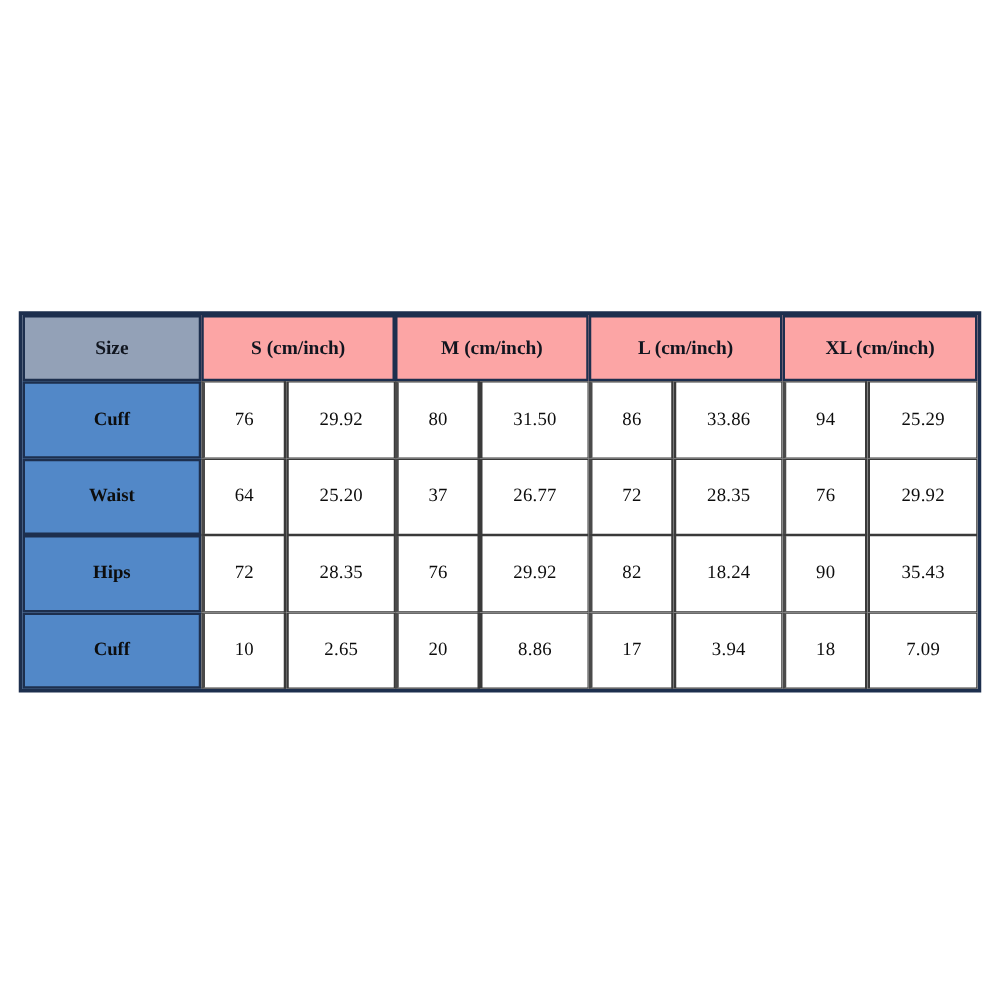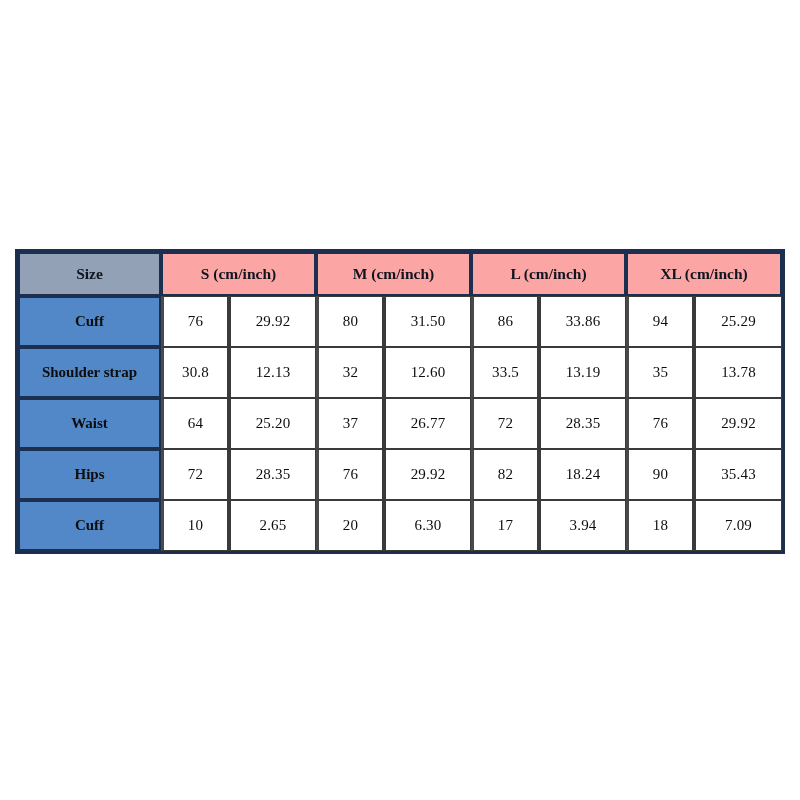--- a/index.html
+++ b/index.html
@@ -121,31 +121,20 @@
         <td class="val cm group-start">76</td>
         <td class="val inch">29.92</td>
         <td class="val cm group-start">80</td>
         <td class="val inch">31.50</td>
         <td class="val cm group-start">86</td>
         <td class="val inch">33.86</td>
         <td class="val cm group-start">94</td>
         <td class="val inch">25.29</td>
       </tr>
 
-      <tr class="chart-row">
-        <td class="row-label">Shoulder strap</td>
-        <td class="val cm group-start">30.8</td>
-        <td class="val inch">12.13</td>
-        <td class="val cm group-start">32</td>
-        <td class="val inch">12.60</td>
-        <td class="val cm group-start">33.5</td>
-        <td class="val inch">13.19</td>
-        <td class="val cm group-start">35</td>
-        <td class="val inch">13.78</td>
-      </tr>
 
       <tr class="chart-row">
         <td class="row-label">Waist</td>
         <td class="val cm group-start">64</td>
         <td class="val inch">25.20</td>
         <td class="val cm group-start">37</td>
         <td class="val inch">26.77</td>
         <td class="val cm group-start">72</td>
         <td class="val inch">28.35</td>
         <td class="val cm group-start">76</td>
@@ -163,21 +152,21 @@
         <td class="val cm group-start">90</td>
         <td class="val inch">35.43</td>
       </tr>
 
 
       <tr class="chart-row">
         <td class="row-label">Cuff</td>
         <td class="val cm group-start">10</td>
         <td class="val inch">2.65</td>
         <td class="val cm group-start">20</td>
-        <td class="val inch">6.30</td>
+        <td class="val inch">8.86</td>
         <td class="val cm group-start">17</td>
         <td class="val inch">3.94</td>
         <td class="val cm group-start">18</td>
         <td class="val inch">7.09</td>
       </tr>
     </tbody>
   </table>
 </div>
 
 </body></html>

